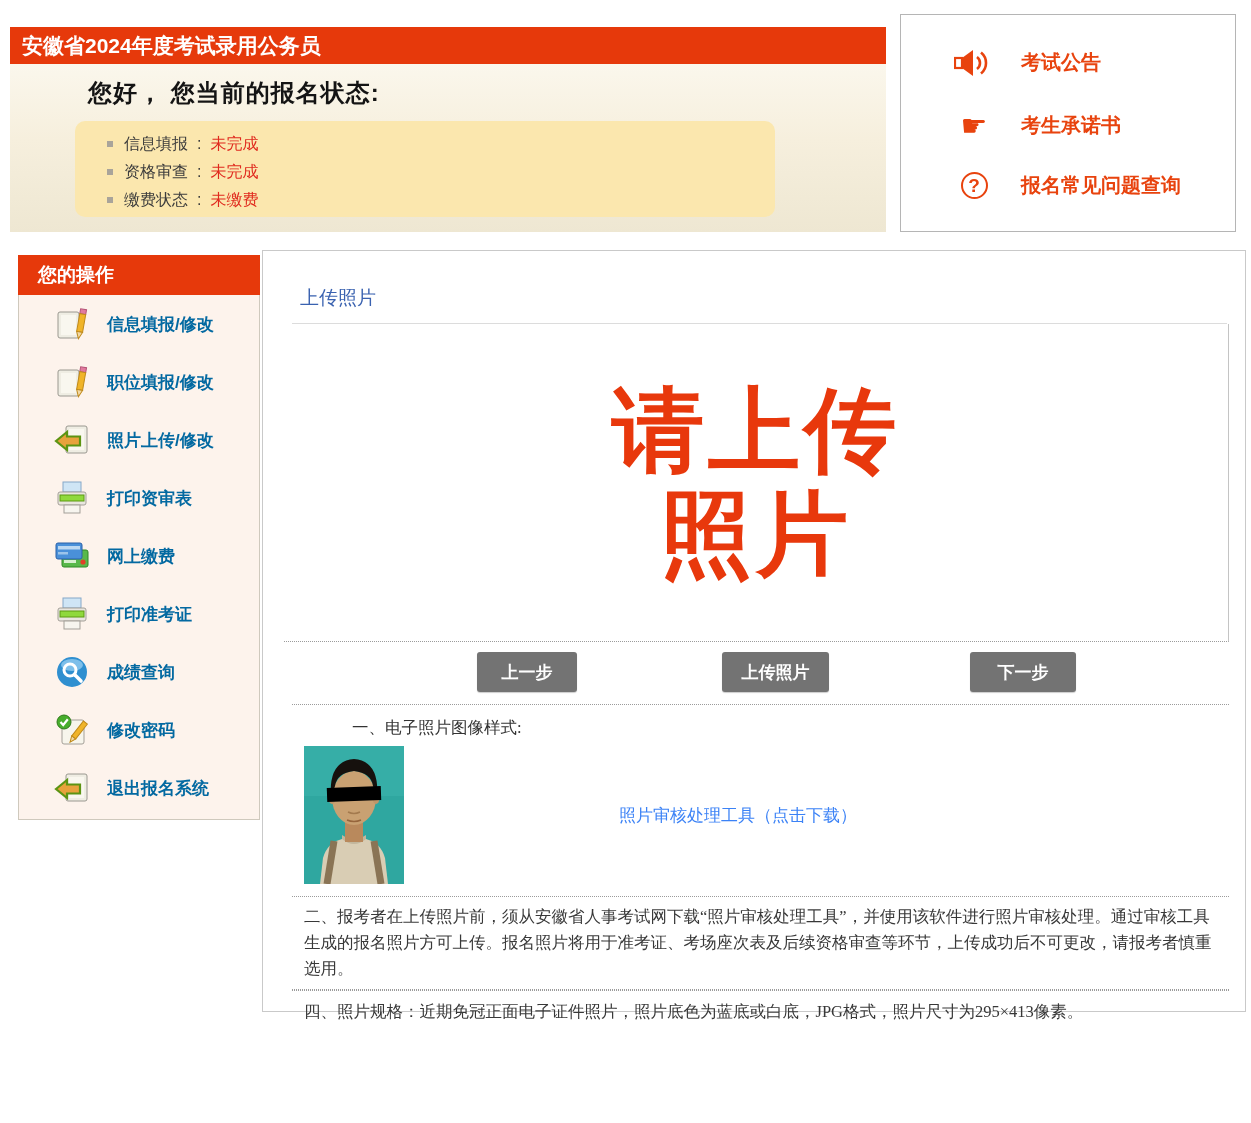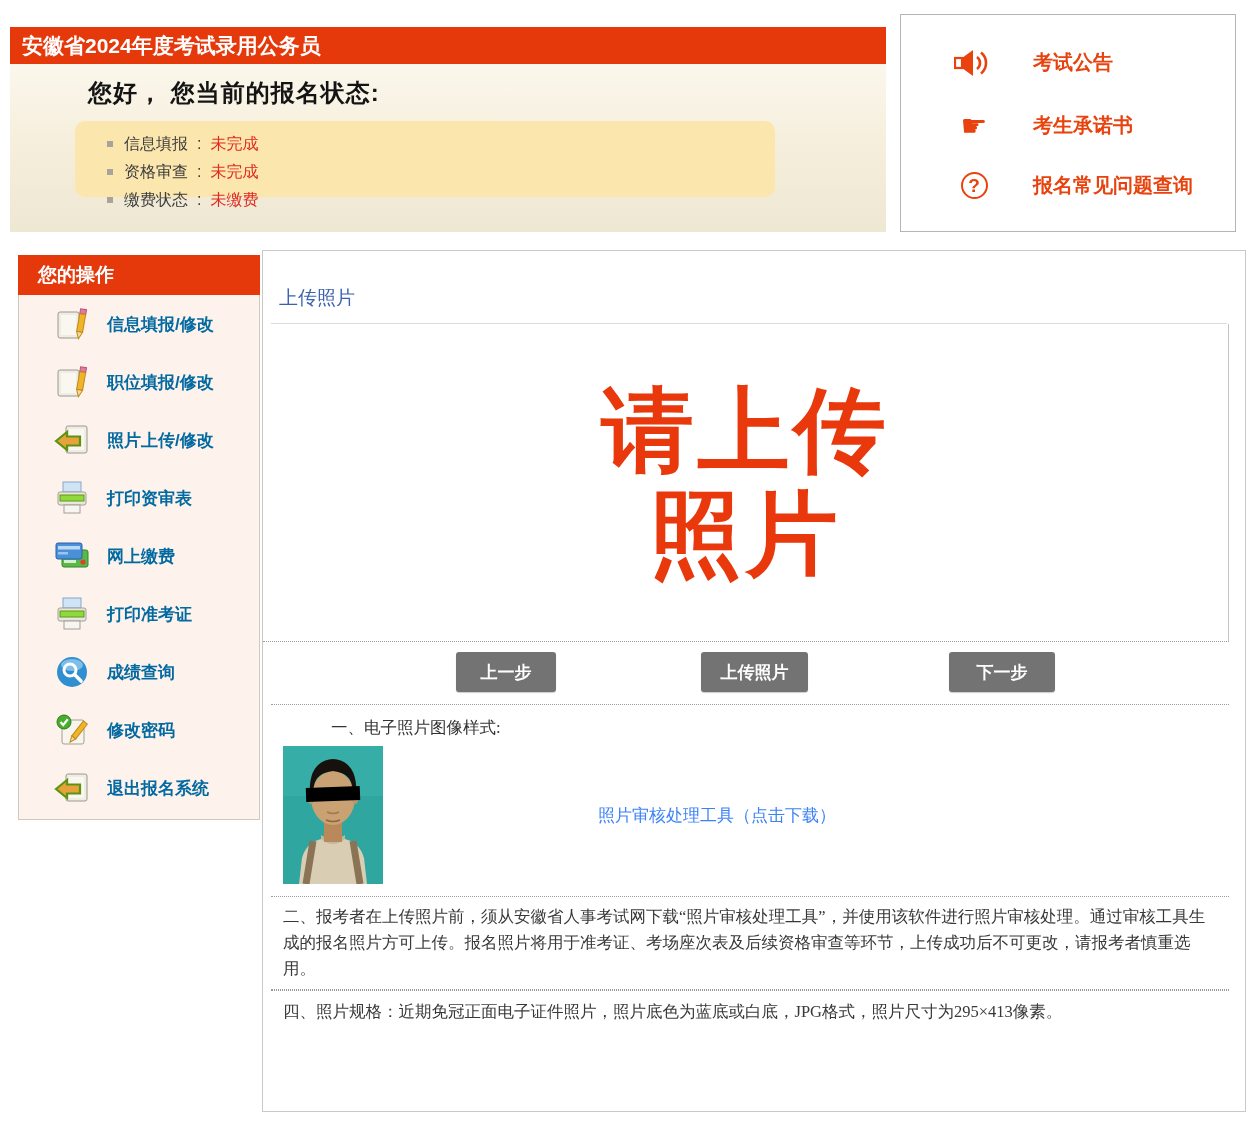--- a/index.html
+++ b/index.html
@@ -18,38 +18,38 @@
   }
   .app-title-bar {
     height:37px; background:#e6390b; color:#fff;
     font-size:21px; font-weight:bold; line-height:37px; padding-left:12px;
   }
   .greeting {
     margin:13px 0 0 78px; font-size:24px; font-weight:bold; color:#141414;
     letter-spacing:1px;
   }
   .status-box {
-    margin:12px 0 0 65px; width:700px; height:76px;
+    margin:12px 0 0 65px; width:700px; height:96px;
     background:#fbe7ae; border-radius:10px; padding:9px 0 0 32px;
   }
   .status-row { display:flex; align-items:center; height:28px; font-size:16px; }
   .bullet { width:6px; height:6px; background:#a9a49a; margin-right:11px; flex:none; }
   .status-label { color:#3c3c3c; }
   .status-colon { color:#3c3c3c; margin:0 9px; }
   .status-value { color:#e02a1e; }
 
   
   .quick-links {
     position:absolute; left:900px; top:14px; width:336px; height:218px;
     background:#fff; border:1px solid #b5b5b5;
     display:flex; flex-direction:column; justify-content:space-evenly;
     padding-left:52px;
   }
   .quick-link {
-    display:flex; align-items:center; gap:38px;
+    display:flex; align-items:center; gap:26px;
     color:#e8430e; font-size:20px; font-weight:bold; cursor:pointer;
   }
   .q-icon { width:42px; display:flex; justify-content:center; align-items:center; flex:none; }
   .question-circle {
     width:27px; height:27px; border:2px solid #e8430e; border-radius:50%;
     color:#e8430e; font-size:19px; font-weight:bold; text-align:center; line-height:24px;
   }
   .hand-glyph { font-size:30px; color:#e8430e; line-height:30px; }
 
   
@@ -62,22 +62,22 @@
     font-size:19px; font-weight:bold; line-height:40px; padding-left:20px;
   }
   .sidebar-item {
     height:58px; display:flex; align-items:center; padding-left:34px; gap:16px;
     color:#0369a1; font-size:17px; font-weight:bold; cursor:pointer;
   }
   .s-icon { width:38px; height:38px; flex:none; display:flex; align-items:center; justify-content:center; }
 
   
   .main-panel {
-    position:absolute; left:262px; top:250px; width:984px; height:862px;
-    background:#fff; border:1px solid #c9c9c9;
+    position:absolute; left:262px; top:250px; width:984px; height:762px;
+    background:#fff; border:1px solid #c9c9c9;padding-left:21px;
   }
   .main-title { margin:34px 0 0 16px; color:#3a62b0; font-size:19px; }
   .title-rule { border:none; border-top:1px solid #dcdcdc; margin:12px 18px 0 8px; }
   .upload-area {
     height:318px; margin-right:16px;
     display:flex; flex-direction:column; align-items:center; justify-content:center;
     border-right:1px solid #c4c4c4; border-bottom:1px dotted #9b9b9b;
   }
   .big-red {
     font-family:"DejaVu Serif","Liberation Serif",serif; font-weight:bold;

